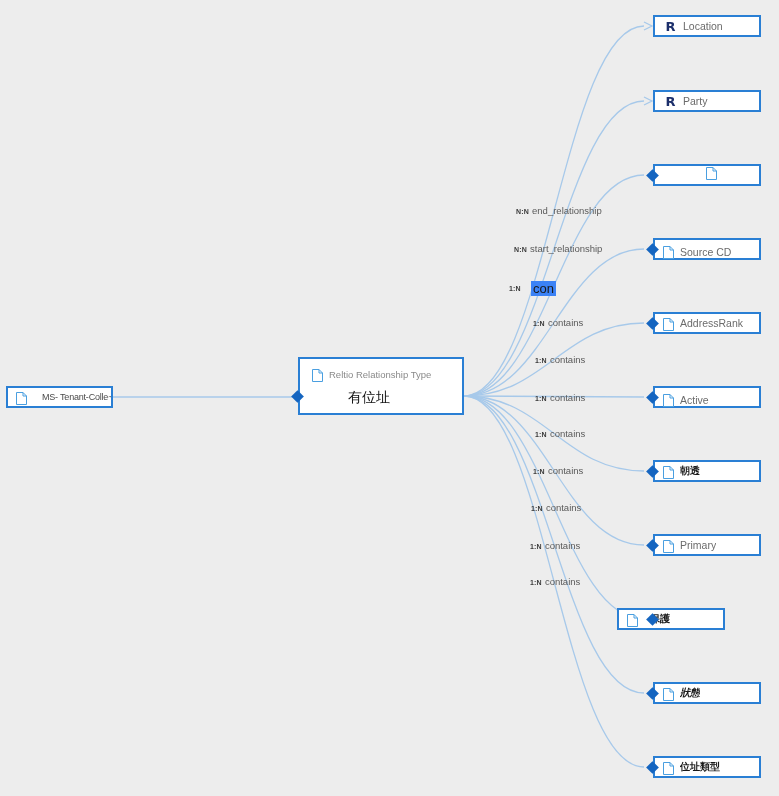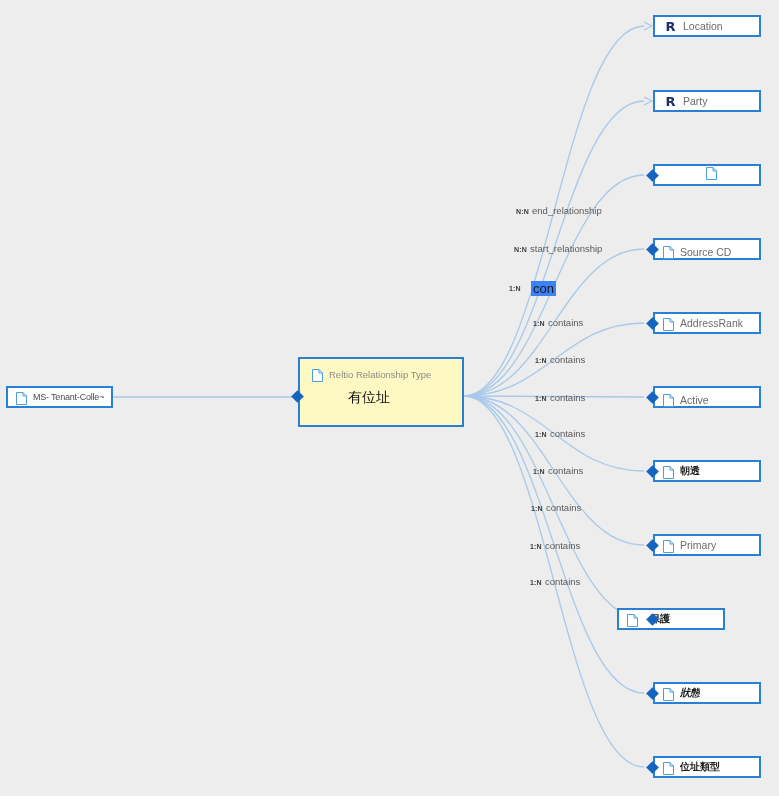--- a/index.html
+++ b/index.html
@@ -71,23 +71,23 @@
     font-size: 13px;
     color: #1c2f6b;
     letter-spacing: -1px;
   }
   
   #center-node {
     position: absolute;
     left: 298px;
     top: 357px;
     width: 166px;
-    height: 70px;
+    height: 58px;
     box-sizing: border-box;
-    background: #fef9c3;
+    background: #ffffff;
     border: 2px solid #2a7fd4;
     padding: 9px 10px 0 12px;
   }
   .center-head {
     display: flex;
     align-items: center;
     gap: 6px;
   }
   .center-head-label {
     font-size: 9.5px;
@@ -105,20 +105,21 @@
   #left-node {
     position: absolute;
     left: 6px;
     top: 386px;
     width: 107px;
   }
   #left-node .node-label {
     font-size: 9px;
     color: #4a4a4a;
     letter-spacing: -0.2px;
+    margin-left: 9px;
   }
   
   .diamond {
     position: absolute;
     width: 9px;
     height: 9px;
     background: #1565c0;
     transform: rotate(45deg);
     pointer-events: none;
   }

